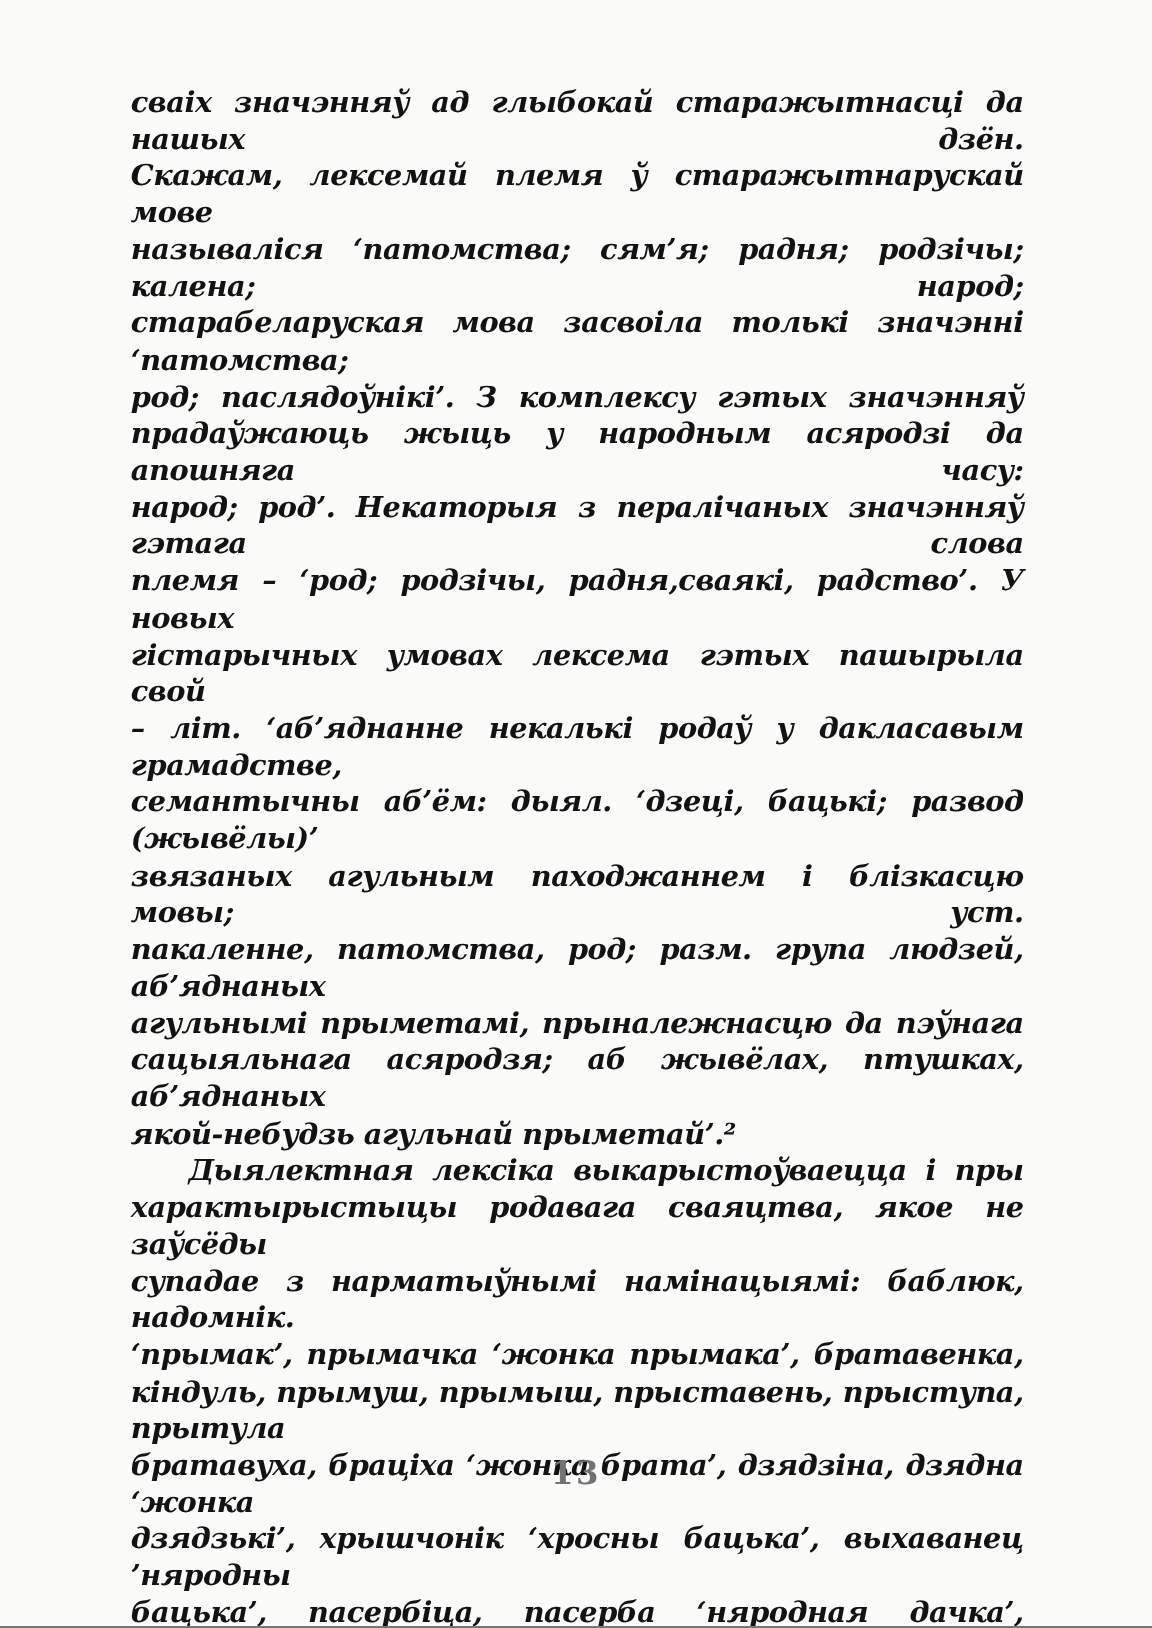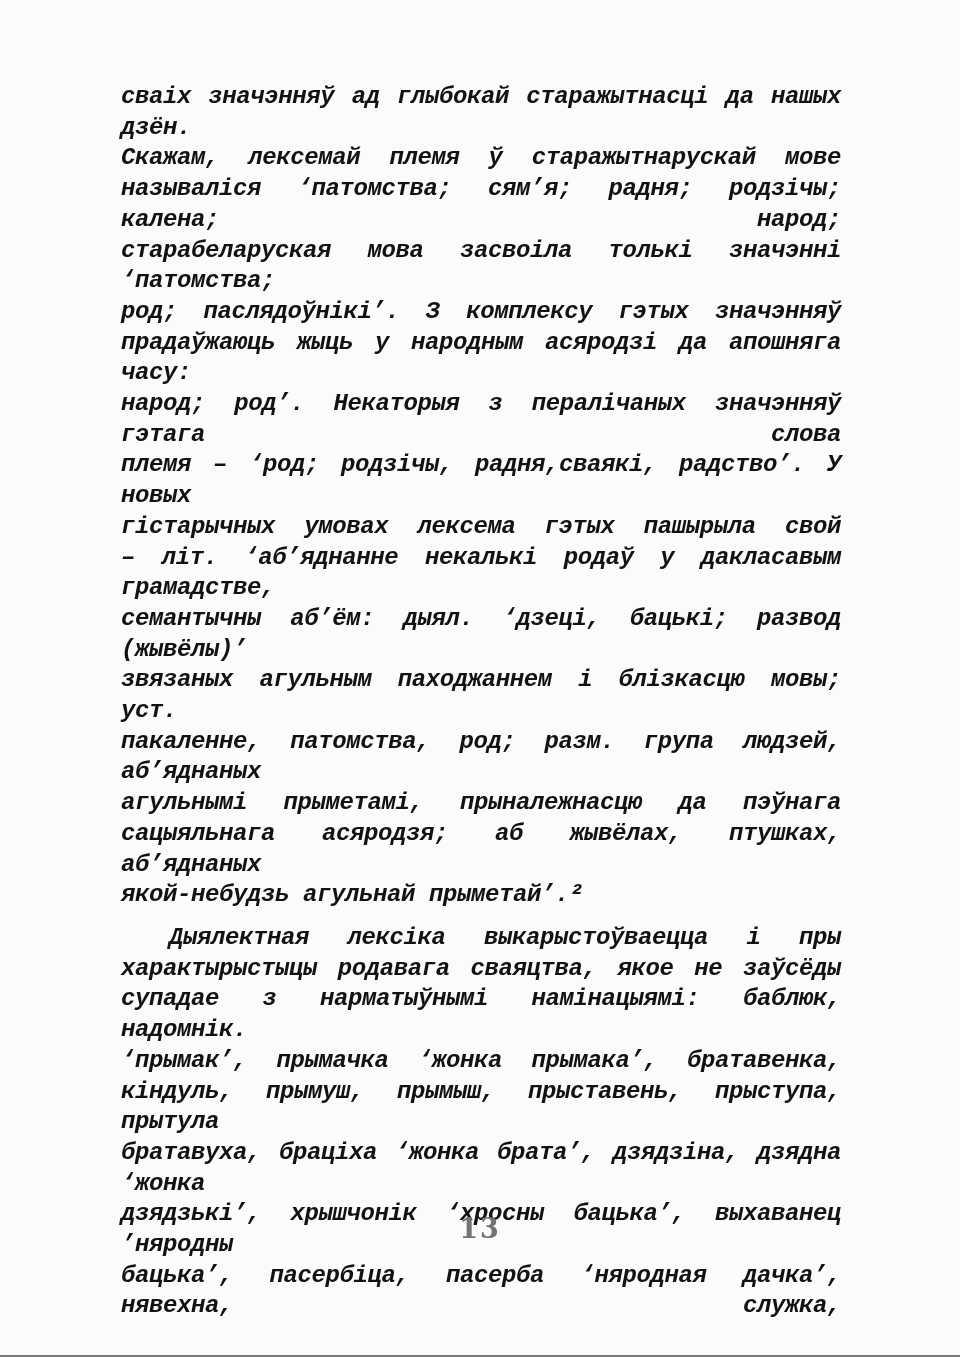--- a/index.html
+++ b/index.html
@@ -16,21 +16,21 @@
     position: absolute;
     left: 109px;
     top: 70px;
     width: 744px;
     font-style: italic;
     font-weight: 700;
     font-size: 24px;
     letter-spacing: -0.4px;
     color: #121212;
   }
-  .para { margin: 12px; padding: 0; font-family: Liberation Mono, monospace; }
+  .para { margin: 0; padding: 0; }
   .line {
     line-height: 30.7px;
     text-align: justify;
     text-align-last: justify;
     text-justify: inter-word;
     white-space: normal;
     hyphens: none;
   }
   .line.last { text-align-last: left; }
   .para.indent .line.first { text-indent: 48px; }

